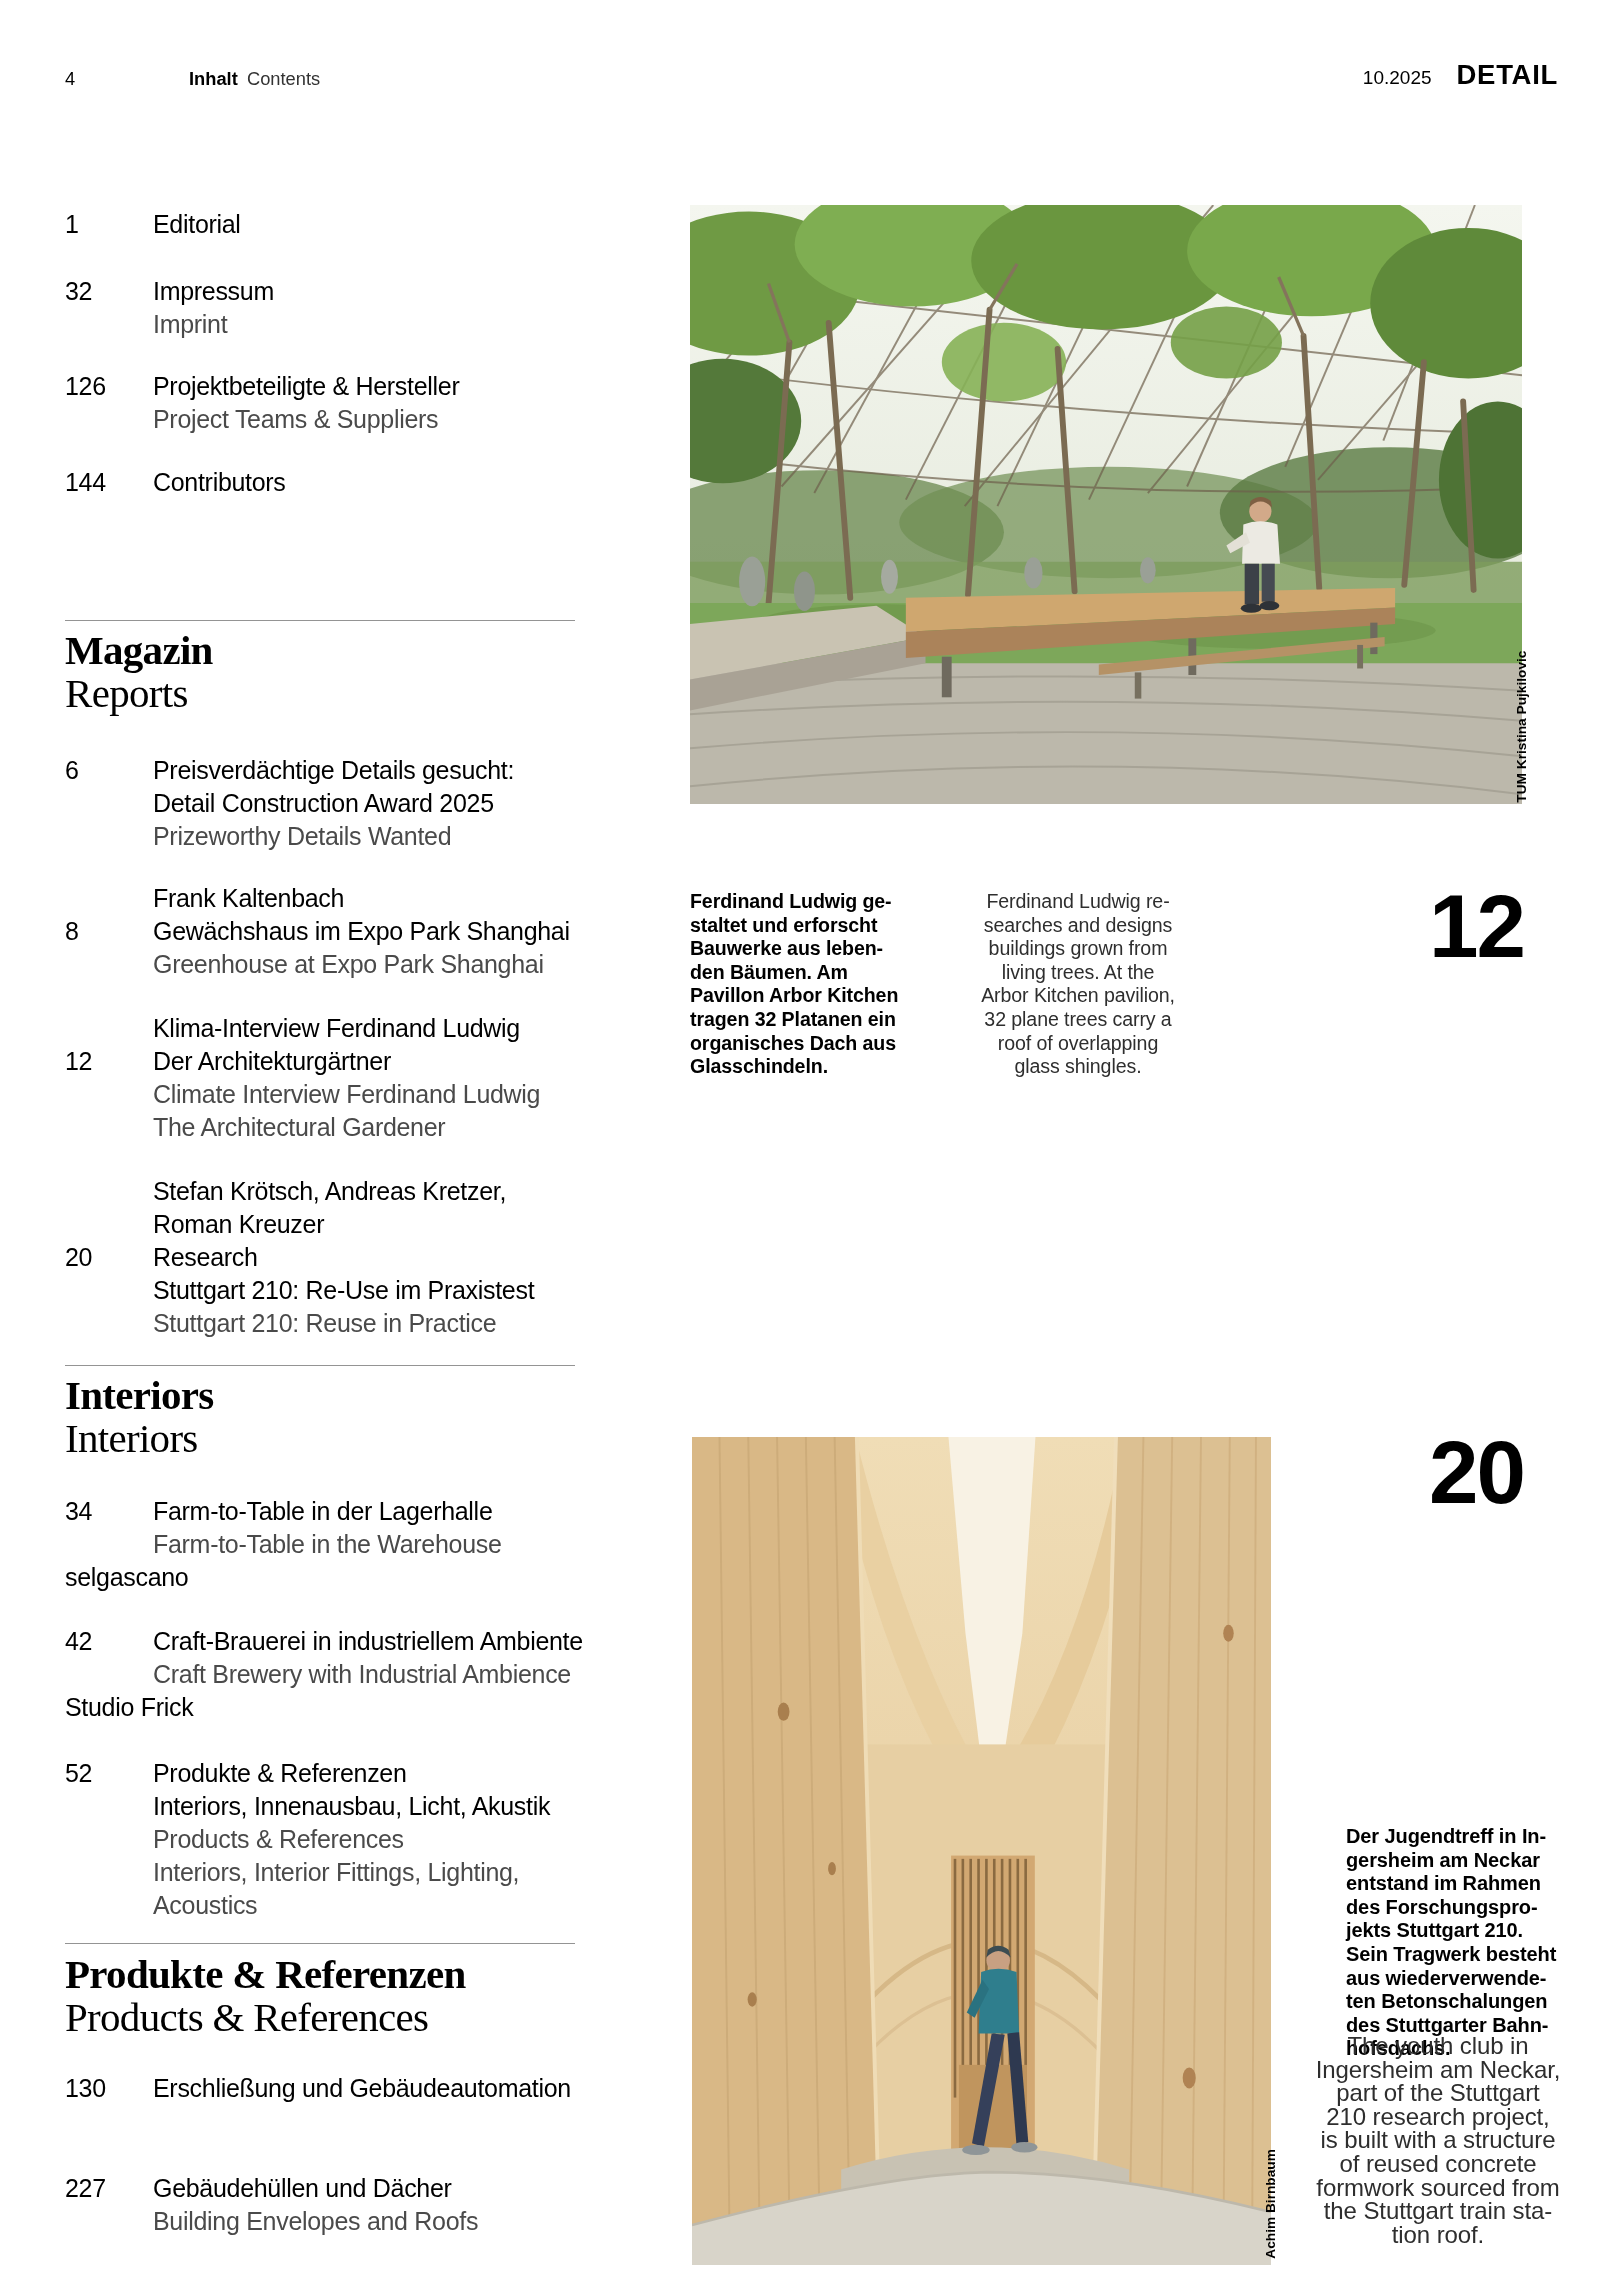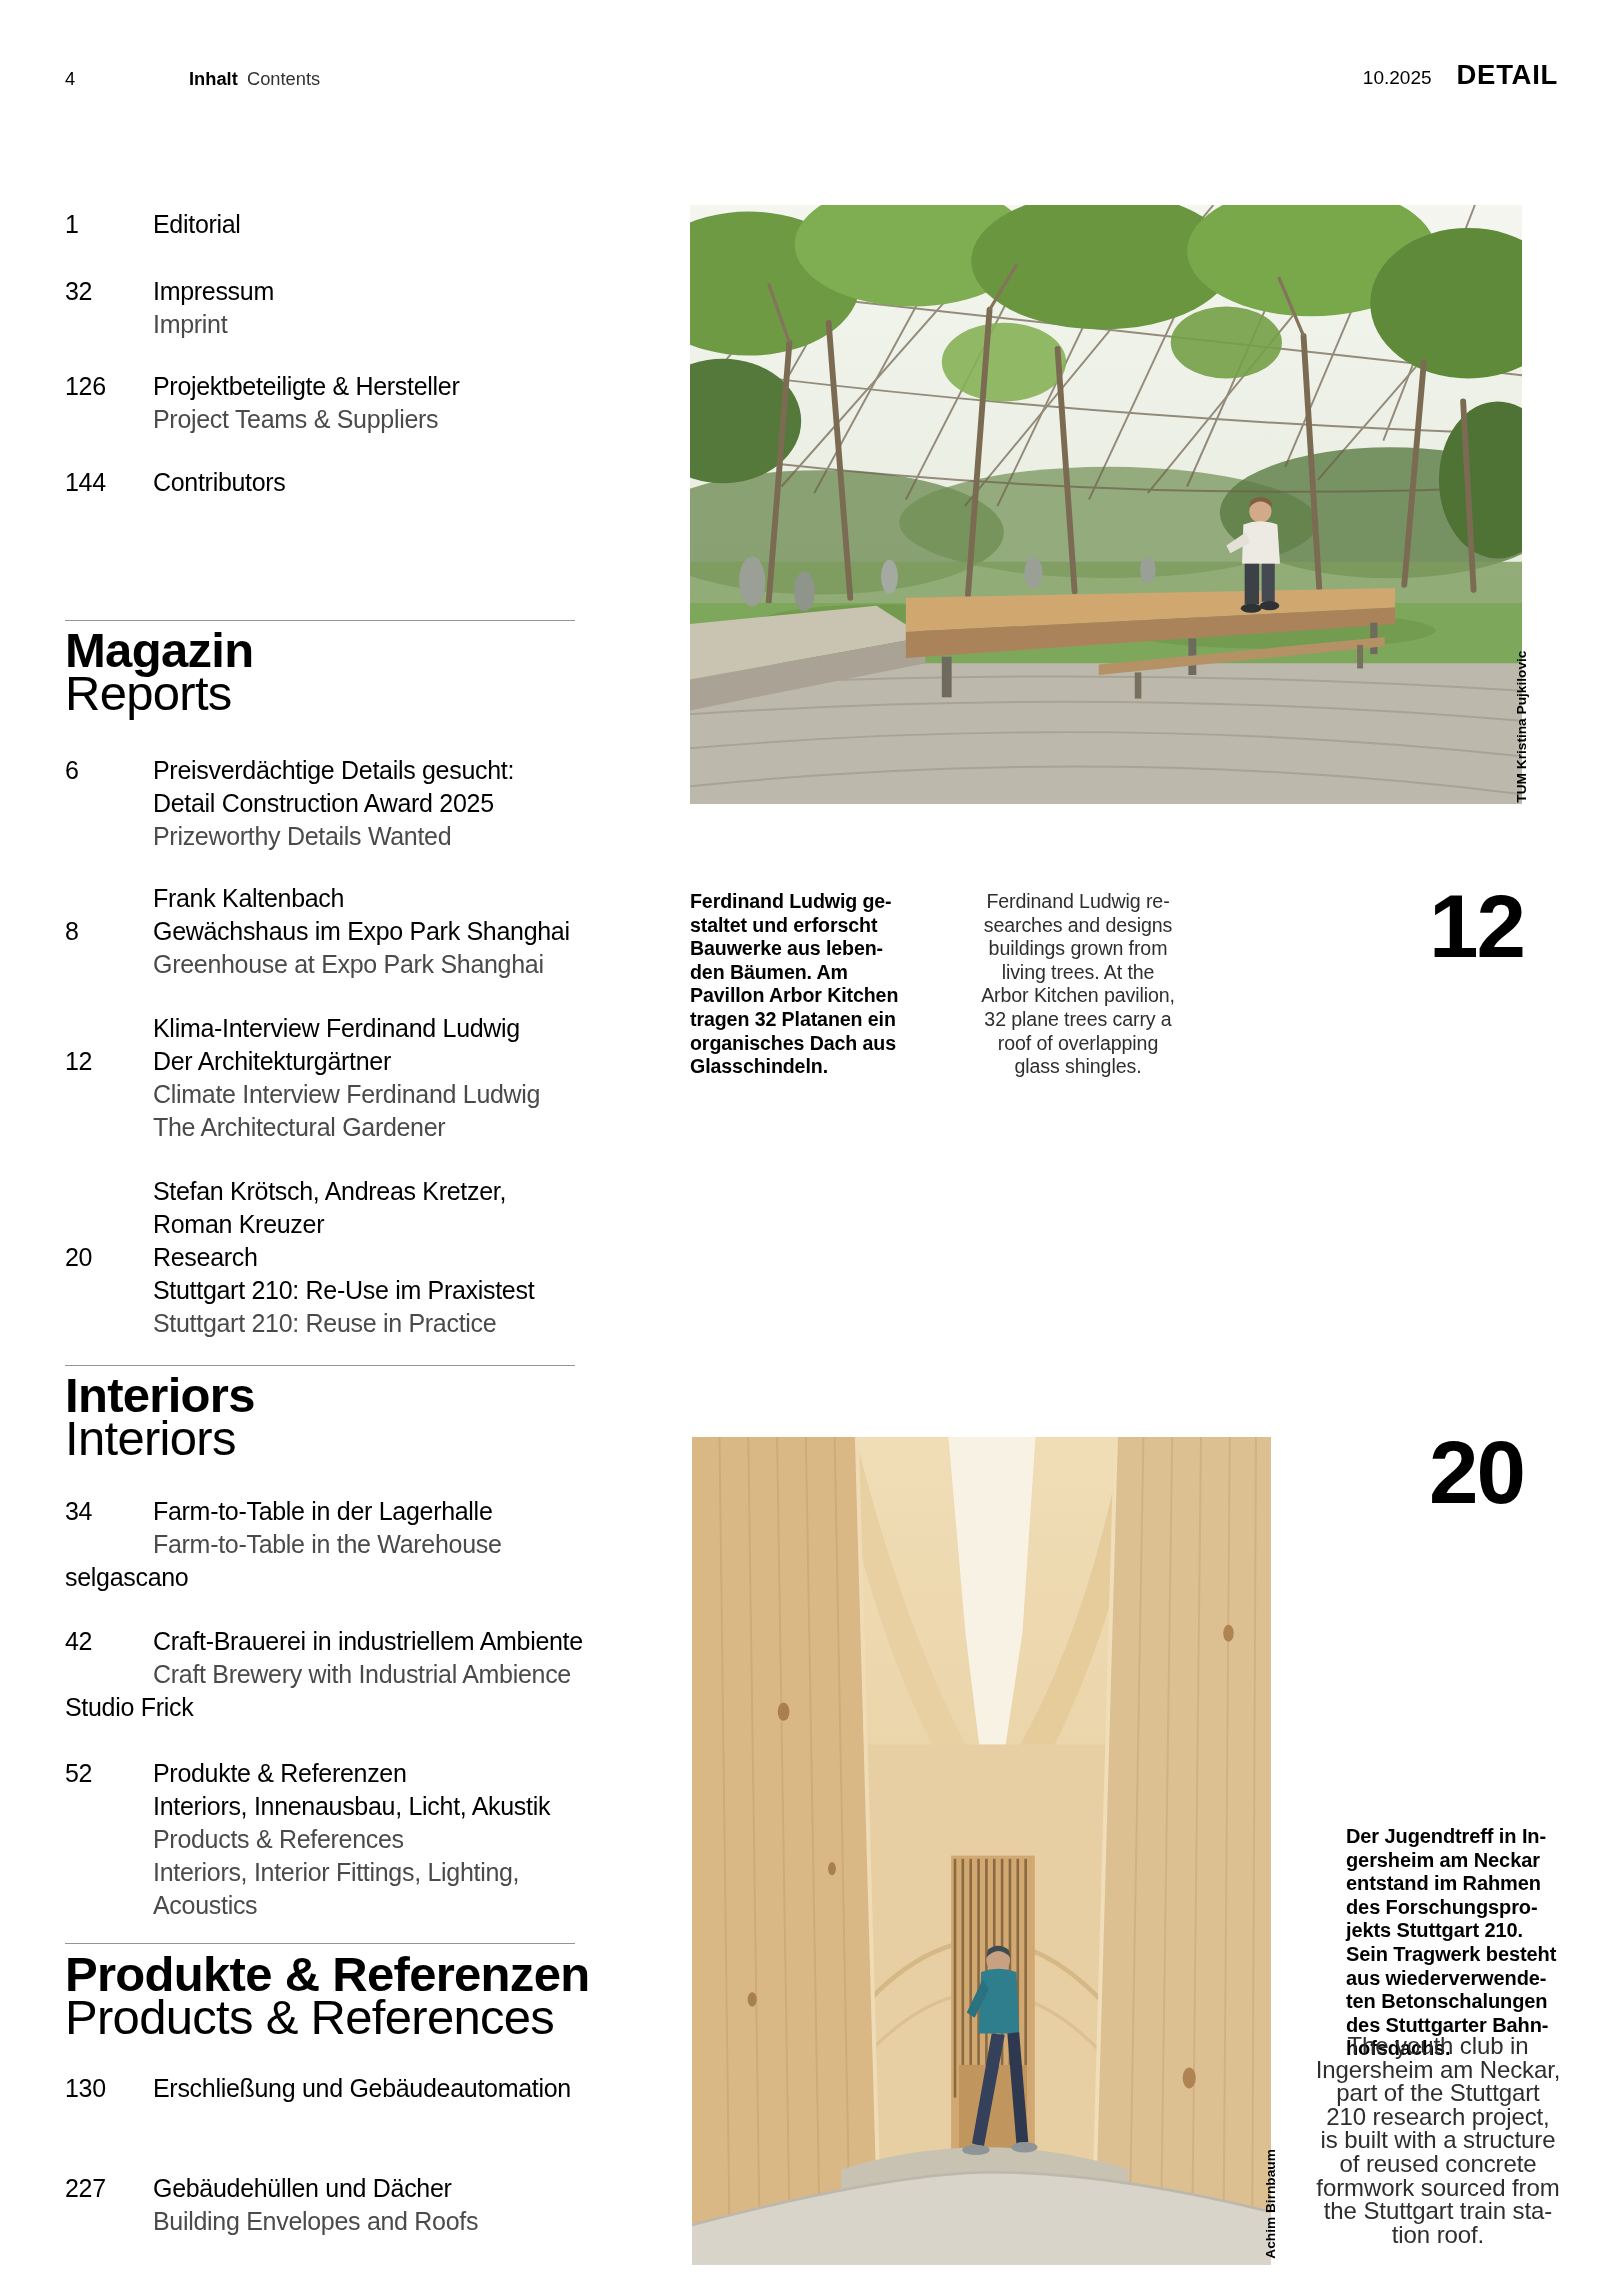--- a/index.html
+++ b/index.html
@@ -20,21 +20,21 @@
   .toc{position:absolute;left:65px;width:615px;font-size:25px;line-height:33px;letter-spacing:-0.3px;}
   .row{display:flex;white-space:nowrap;}
   .num{flex:0 0 88px;font-weight:400;}
   .de{font-weight:400;color:#000;}
   .en{font-weight:400;color:#4a4a4a;}
   .author{font-weight:400;color:#000;}
   .studio{font-weight:400;color:#000;}
 
   .rule{position:absolute;left:65px;width:510px;height:1.3px;background:#949494;}
 
-  .sechead{position:absolute;left:65px;font-size:49px;line-height:43px;letter-spacing:-0.7px;}
+  .sechead{position:absolute;left:65px;font-size:41px;line-height:43px;letter-spacing:-0.7px;font-family:Liberation Serif, serif;}
   .sechead .hde{font-weight:700;display:block;}
   .sechead .hen{font-weight:400;display:block;}
 
   
   .photo{position:absolute;overflow:hidden;background:#ddd;}
   .photo svg{display:block;width:100%;height:100%;}
 
   
   .cap{position:absolute;font-size:19.6px;line-height:23.6px;white-space:pre-line;letter-spacing:-0.1px;}
   .cap-de{font-weight:700;color:#000;}

